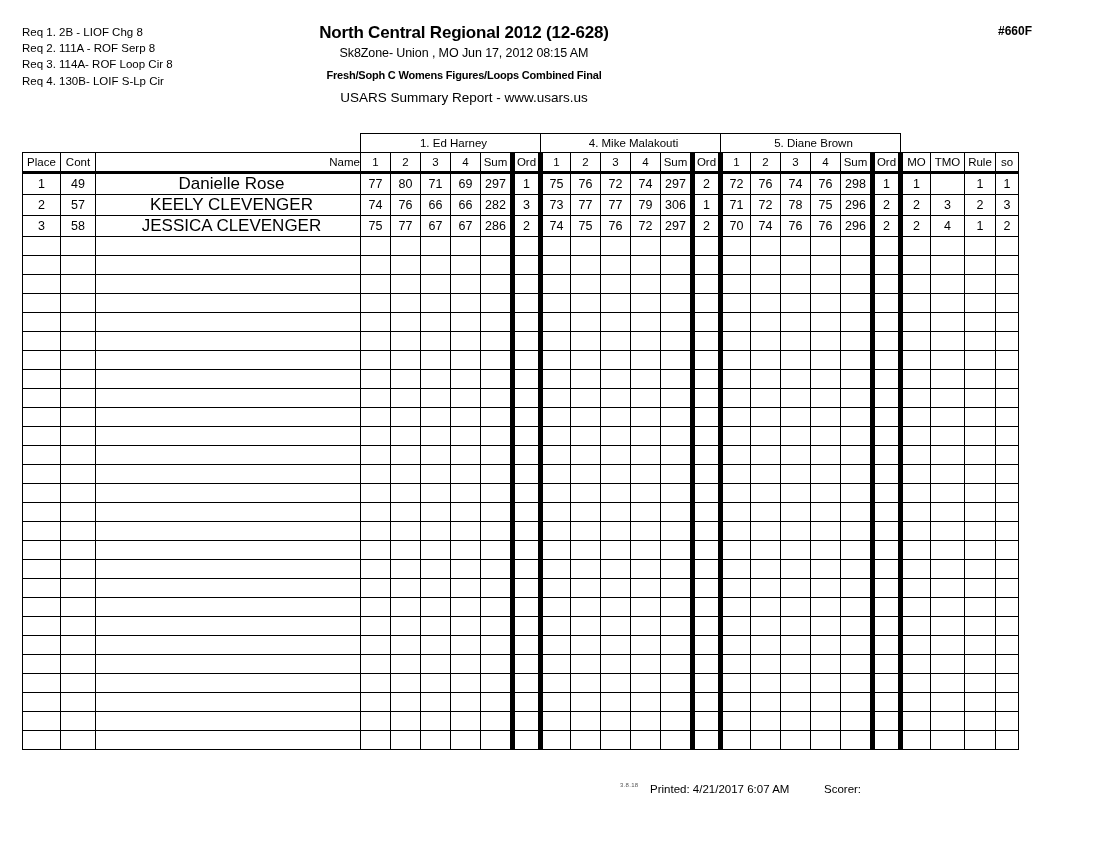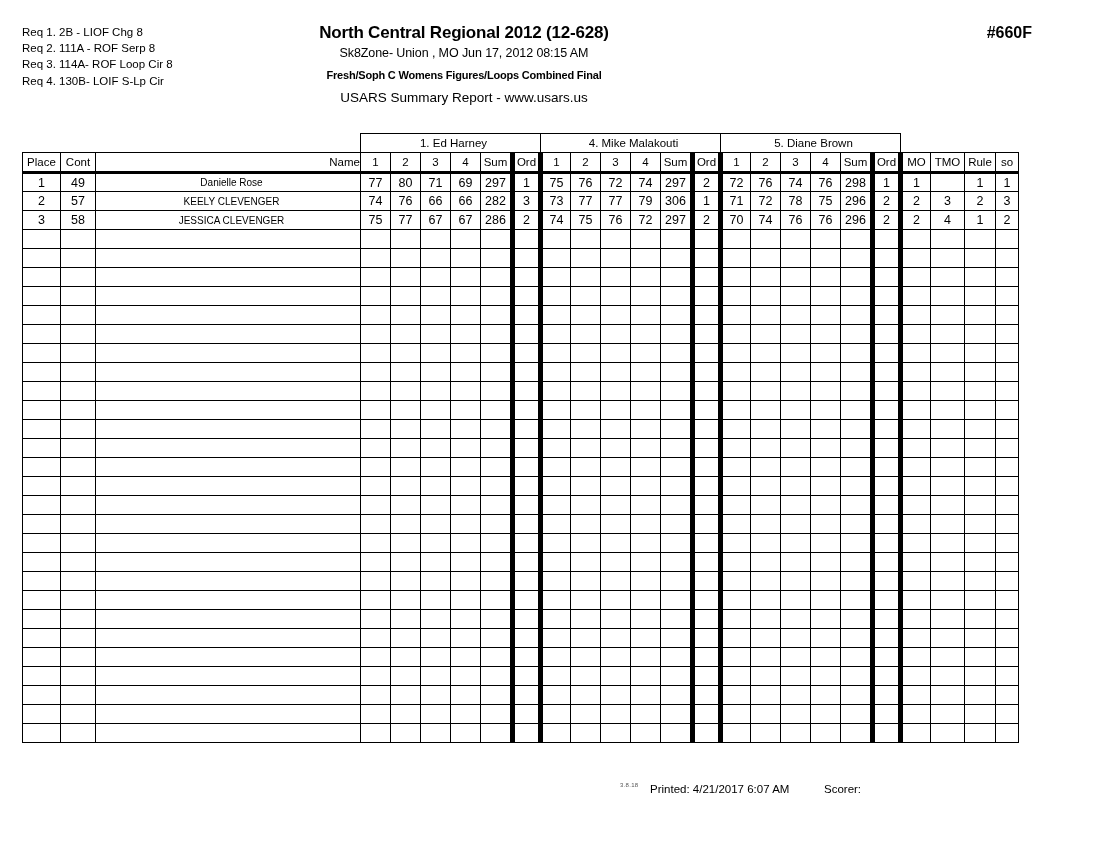--- a/index.html
+++ b/index.html
@@ -53,21 +53,21 @@
     letter-spacing: -0.2px;
   }
   #report-line {
     font-size: 13.5px;
     line-height: 22px;
   }
   #event-code {
     position: absolute;
     right: 68px;
     top: 24px;
-    font-size: 16px;
+    font-size: 12px;
     font-weight: bold;
   }
 
   
   #score-table {
     position: absolute;
     left: 22px;
     top: 133px;
     border-collapse: collapse;
     table-layout: fixed;
@@ -108,21 +108,21 @@
 
   
   .data-row td { height: 20px; font-size: 12.5px; }
   .data-row td.place,
   .data-row td.cont,
   .data-row td.ord { font-weight: bold; }
   .data-row td.name {
     text-align: left;
     padding-left: 7px !important;
     font-weight: bold;
-    font-size: 10px;
+    font-size: 17px;
   }
   .empty-row td { height: 20px; }
   #version-stamp {
     position: absolute;
     left: 620px;
     top: 782px;
     font-size: 6px;
     color: #555;
     letter-spacing: 0.3px;
   }

